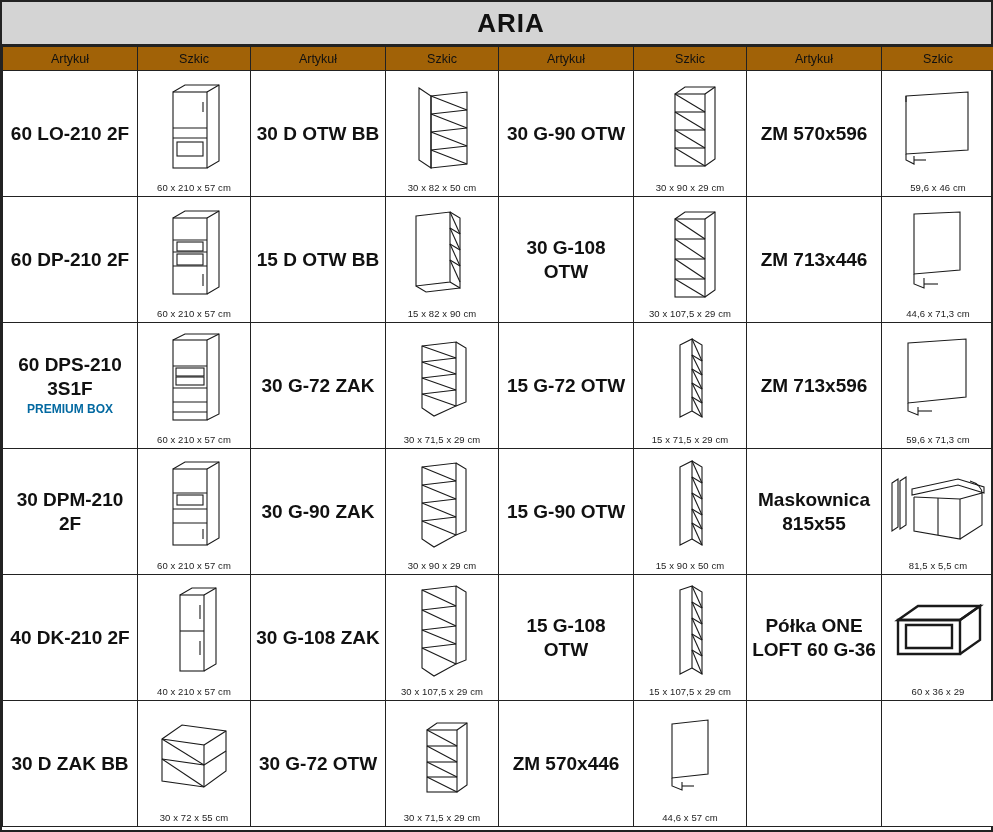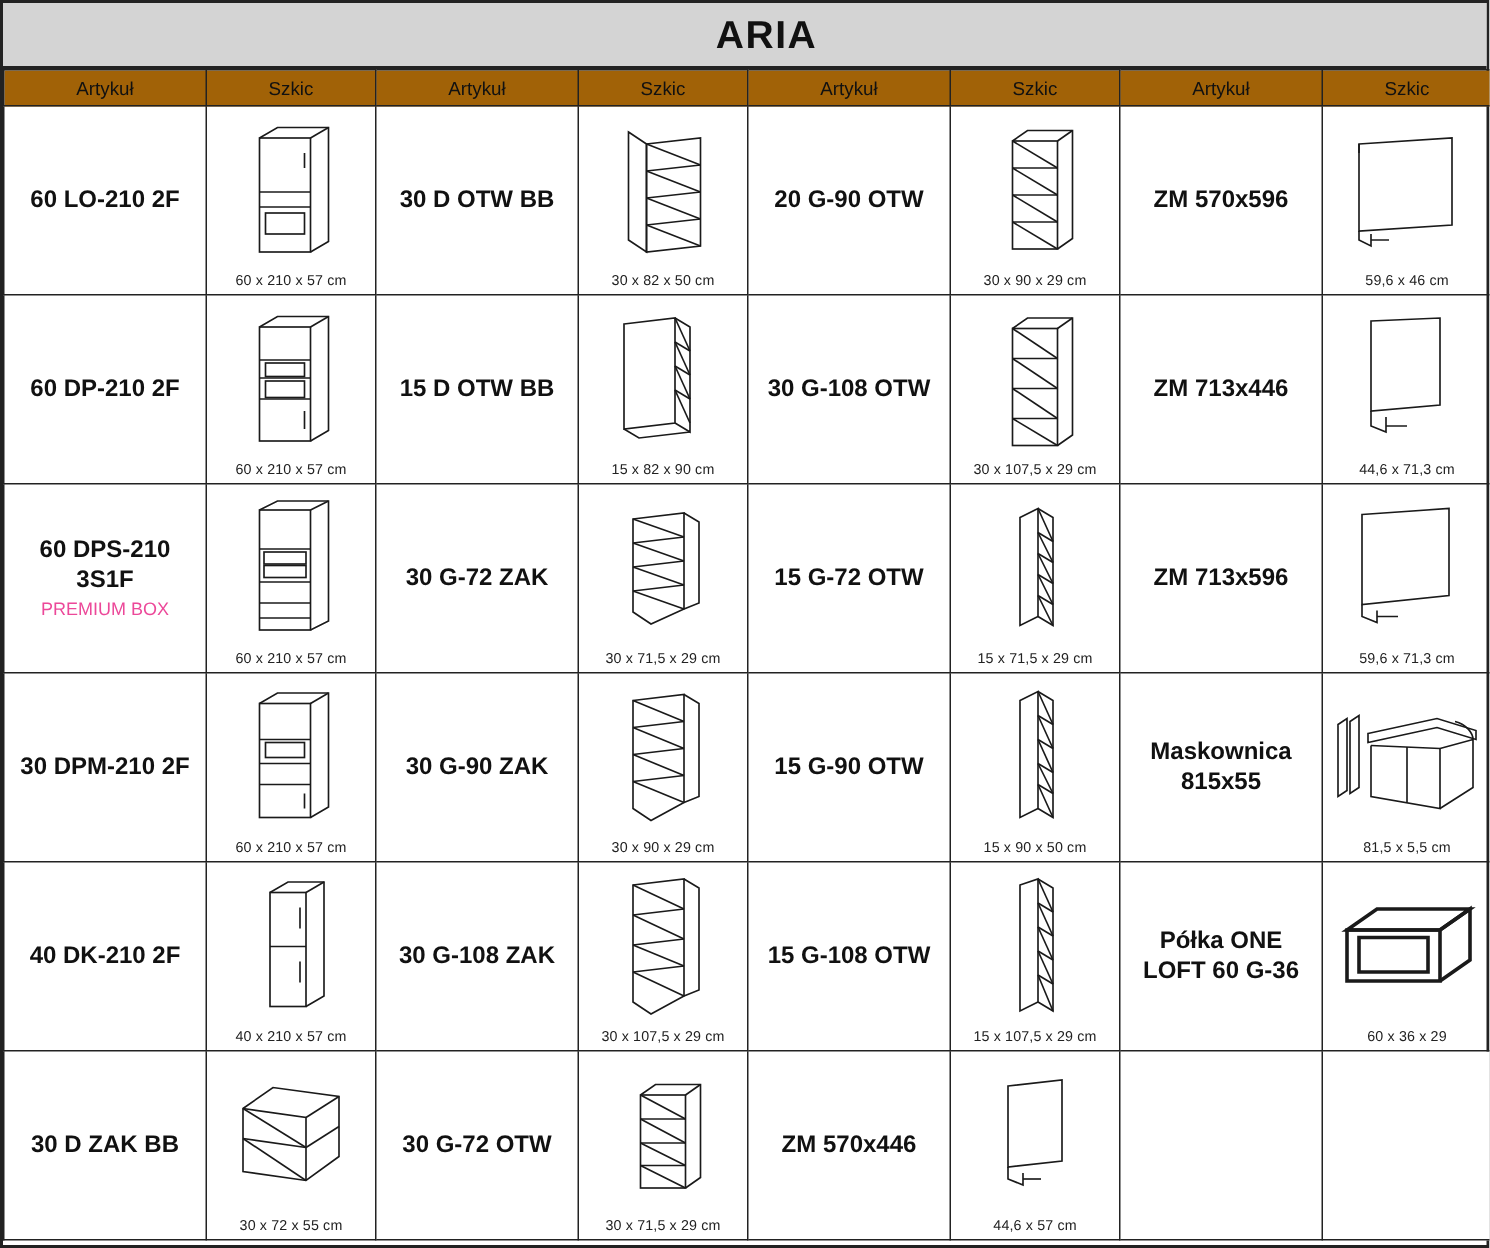--- a/index.html
+++ b/index.html
@@ -52,30 +52,30 @@
   td.cell {
     border: 1px solid #222;
     padding: 0;
     vertical-align: middle;
     height: 126px;
   }
   td.art {
     text-align: center;
   }
   td.art .code {
-    font-size: 16px;
+    font-size: 19px;
     font-weight: bold;
     color: #111;
     line-height: 1.25;
     padding: 0 4px;
   }
   td.art .sub {
     font-size: 12px;
-    font-weight: normal;
-    color: #ec4899;
+    font-weight: bold;
+    color: #0369a1;
     line-height: 1.3;
     padding-top: 2px;
   }
   td.szk {
     position: relative;
     text-align: right;
   }
   .sk-wrap {
     height: 100%;
     display: flex;
@@ -177,21 +177,21 @@
                   <line x1="28" y1="32" x2="64" y2="46"></line>
                   <line x1="28" y1="50" x2="64" y2="64"></line>
                   <line x1="28" y1="68" x2="64" y2="82"></line>
                 </g>
               </svg>
             </div>
             <div class="dim">30 x 82 x 50 cm</div>
           </div>
         </td>
         <td class="cell art">
-          <div class="code">20 G-90 OTW</div>
+          <div class="code">30 G-90 OTW</div>
         </td>
         <td class="cell szk">
           <div class="sk-wrap">
             <div class="sk-art">
               <svg width="62" height="92" viewBox="0 0 62 92">
                 <g fill="none" stroke="#1a1a1a" stroke-width="1.1">
                   <rect x="16" y="12" width="30" height="72"></rect>
                   <path d="M16 12 L26 5 L56 5 L56 77 L46 84"></path>
                   <path d="M46 12 L56 5"></path>
                   <line x1="16" y1="30" x2="46" y2="30"></line>

